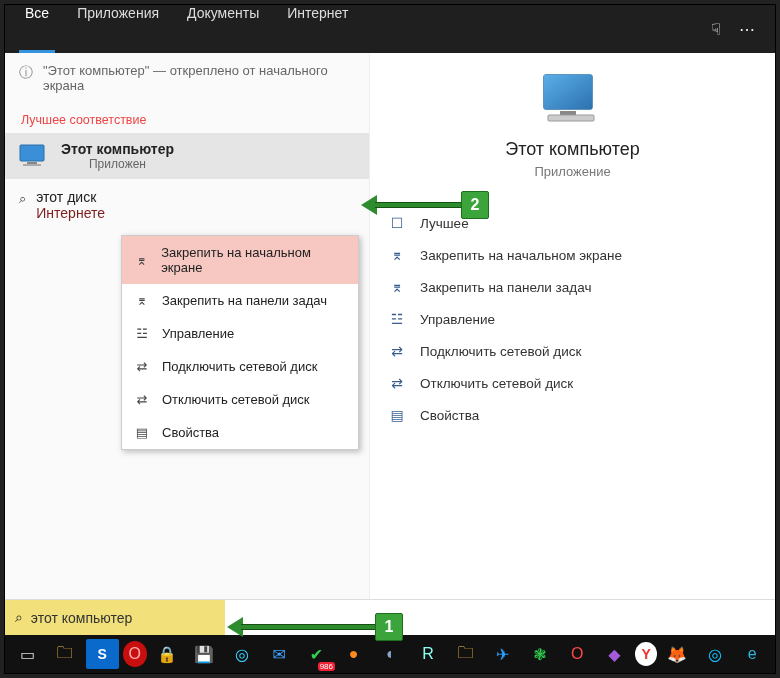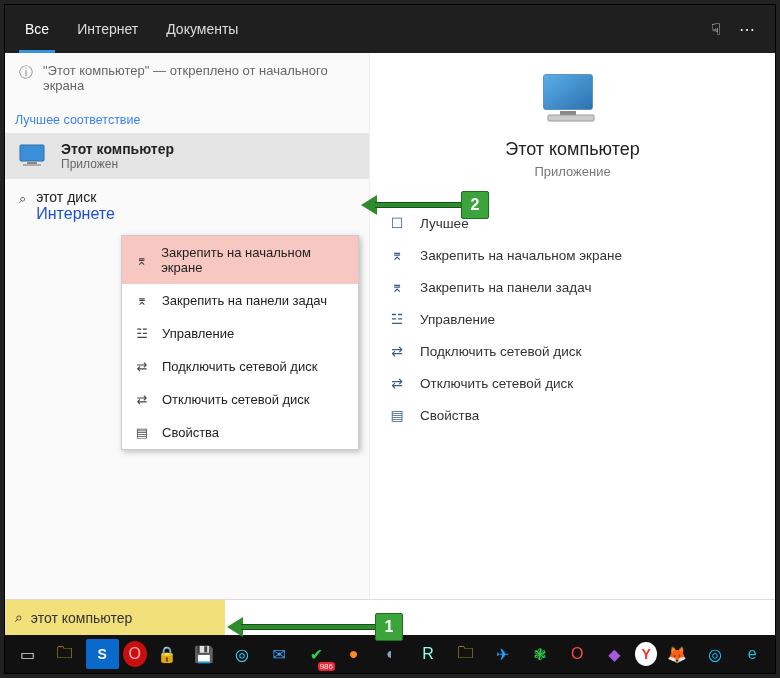--- a/index.html
+++ b/index.html
@@ -1,42 +1,42 @@
 <!DOCTYPE html>
 <html><head>
 <meta charset="utf-8">
 <style>
   * { box-sizing: border-box; margin: 0; padding: 0; font-family: "Segoe UI", Arial, sans-serif; }
   body { width: 780px; height: 678px; background: #222; position: relative; overflow: hidden; }
   .frame { position: absolute; left: 4px; top: 4px; right: 4px; bottom: 4px; border: 1px solid #000; background: #fff; overflow: hidden; }
 
   
   .tabbar { background: #1f1f1f; height: 48px; display: flex; align-items: center; padding: 0 6px; color: #ddd; }
-  .tab { padding: 0 14px; height: 48px; display: flex; align-items: center; font-size: 14px; cursor: pointer; position: relative; }
+  .tab { padding: 0 14px; height: 48px; display: flex; font-size: 14px; cursor: pointer; position: relative; }
   .tab.active { color: #fff; }
   .tab.active::after { content:""; position:absolute; left:8px; right:8px; bottom:0; height:3px; background:#3393df; }
   .chev { margin-left:4px; font-size:10px; }
   .tabbar-right { margin-left:auto; display:flex; gap:18px; padding-right:14px; color:#eee; }
   .ricon { font-size:16px; cursor:pointer; }
 
   .body { display:flex; height: calc(100% - 48px - 36px - 38px); background:#fff; }
 
   .left { width: 365px; background:#fafafa; border-right:1px solid #eee; position:relative; }
   .pin-msg { display:flex; gap:10px; padding:10px 14px; color:#666; font-size:13px; }
   .pin-msg .ic { font-size:14px; color:#888; margin-top:1px; }
-  .section-head { padding:10px 10px 6px; font-size:12.5px; color:#3b82f6; }
+  .section-head { padding:10px 16px 6px; font-size:12.5px; color:#ef4444; }
   .best { display:flex; align-items:center; gap:12px; padding:8px 14px; background:#e5e5e5; }
   .pc-thumb { width:30px; height:24px; display:inline-block; }
   .pc-thumb svg { width:100%; height:100%; }
   .best .lbl { font-size:14px; font-weight:600; color:#222; }
-  .best .sub { font-size:12px; color:#666; }
+  .best .sub { font-size:12px; color:#666;text-align:center; }
   .search-row { display:flex; gap:10px; padding:10px 14px; }
   .search-row .sic { font-size:13px; color:#333; margin-top:2px; }
   .search-row .t1 { font-size:14px; color:#222; }
-  .search-row .t2 { font-size:16px; color:#1d4ed8; }
+  .search-row .t2 { font-size:14px; color:#7f1d1d; }
 
   
   .ctxmenu { position:absolute; left:116px; top:182px; width:238px; background:#fff; border:1px solid #ccc; box-shadow:2px 2px 6px rgba(0,0,0,0.25); z-index:10; }
   .ctxitem { display:flex; align-items:center; gap:12px; padding:9px 12px; font-size:13px; color:#222; cursor:pointer; }
   .ctxitem.hover { background:#f7c8c1; }
   .ctxicon { width:16px; text-align:center; color:#444; font-size:13px; }
 
   
   .right { flex:1; background:#fff; padding:18px 16px 10px; }
   .preview { text-align:center; margin-bottom:20px; }
@@ -87,24 +87,27 @@
 </head>
 <body>
 
 <div class="frame">
 
   <div class="tabbar">
     <div class="tab active">
         <span>Все</span>
       </div>
     <div class="tab">
-        <span>Интернет</span>
+        <span>Приложения</span>
       </div>
     <div class="tab">
         <span>Документы</span>
+      </div>
+    <div class="tab">
+        <span>Интернет</span>
       </div>
     <div class="tabbar-right">
       <span class="ricon">☟</span>
       <span class="ricon">⋯</span>
     </div>
   </div>
 
   <div class="body">
     <div class="left">
       <div class="pin-msg">

